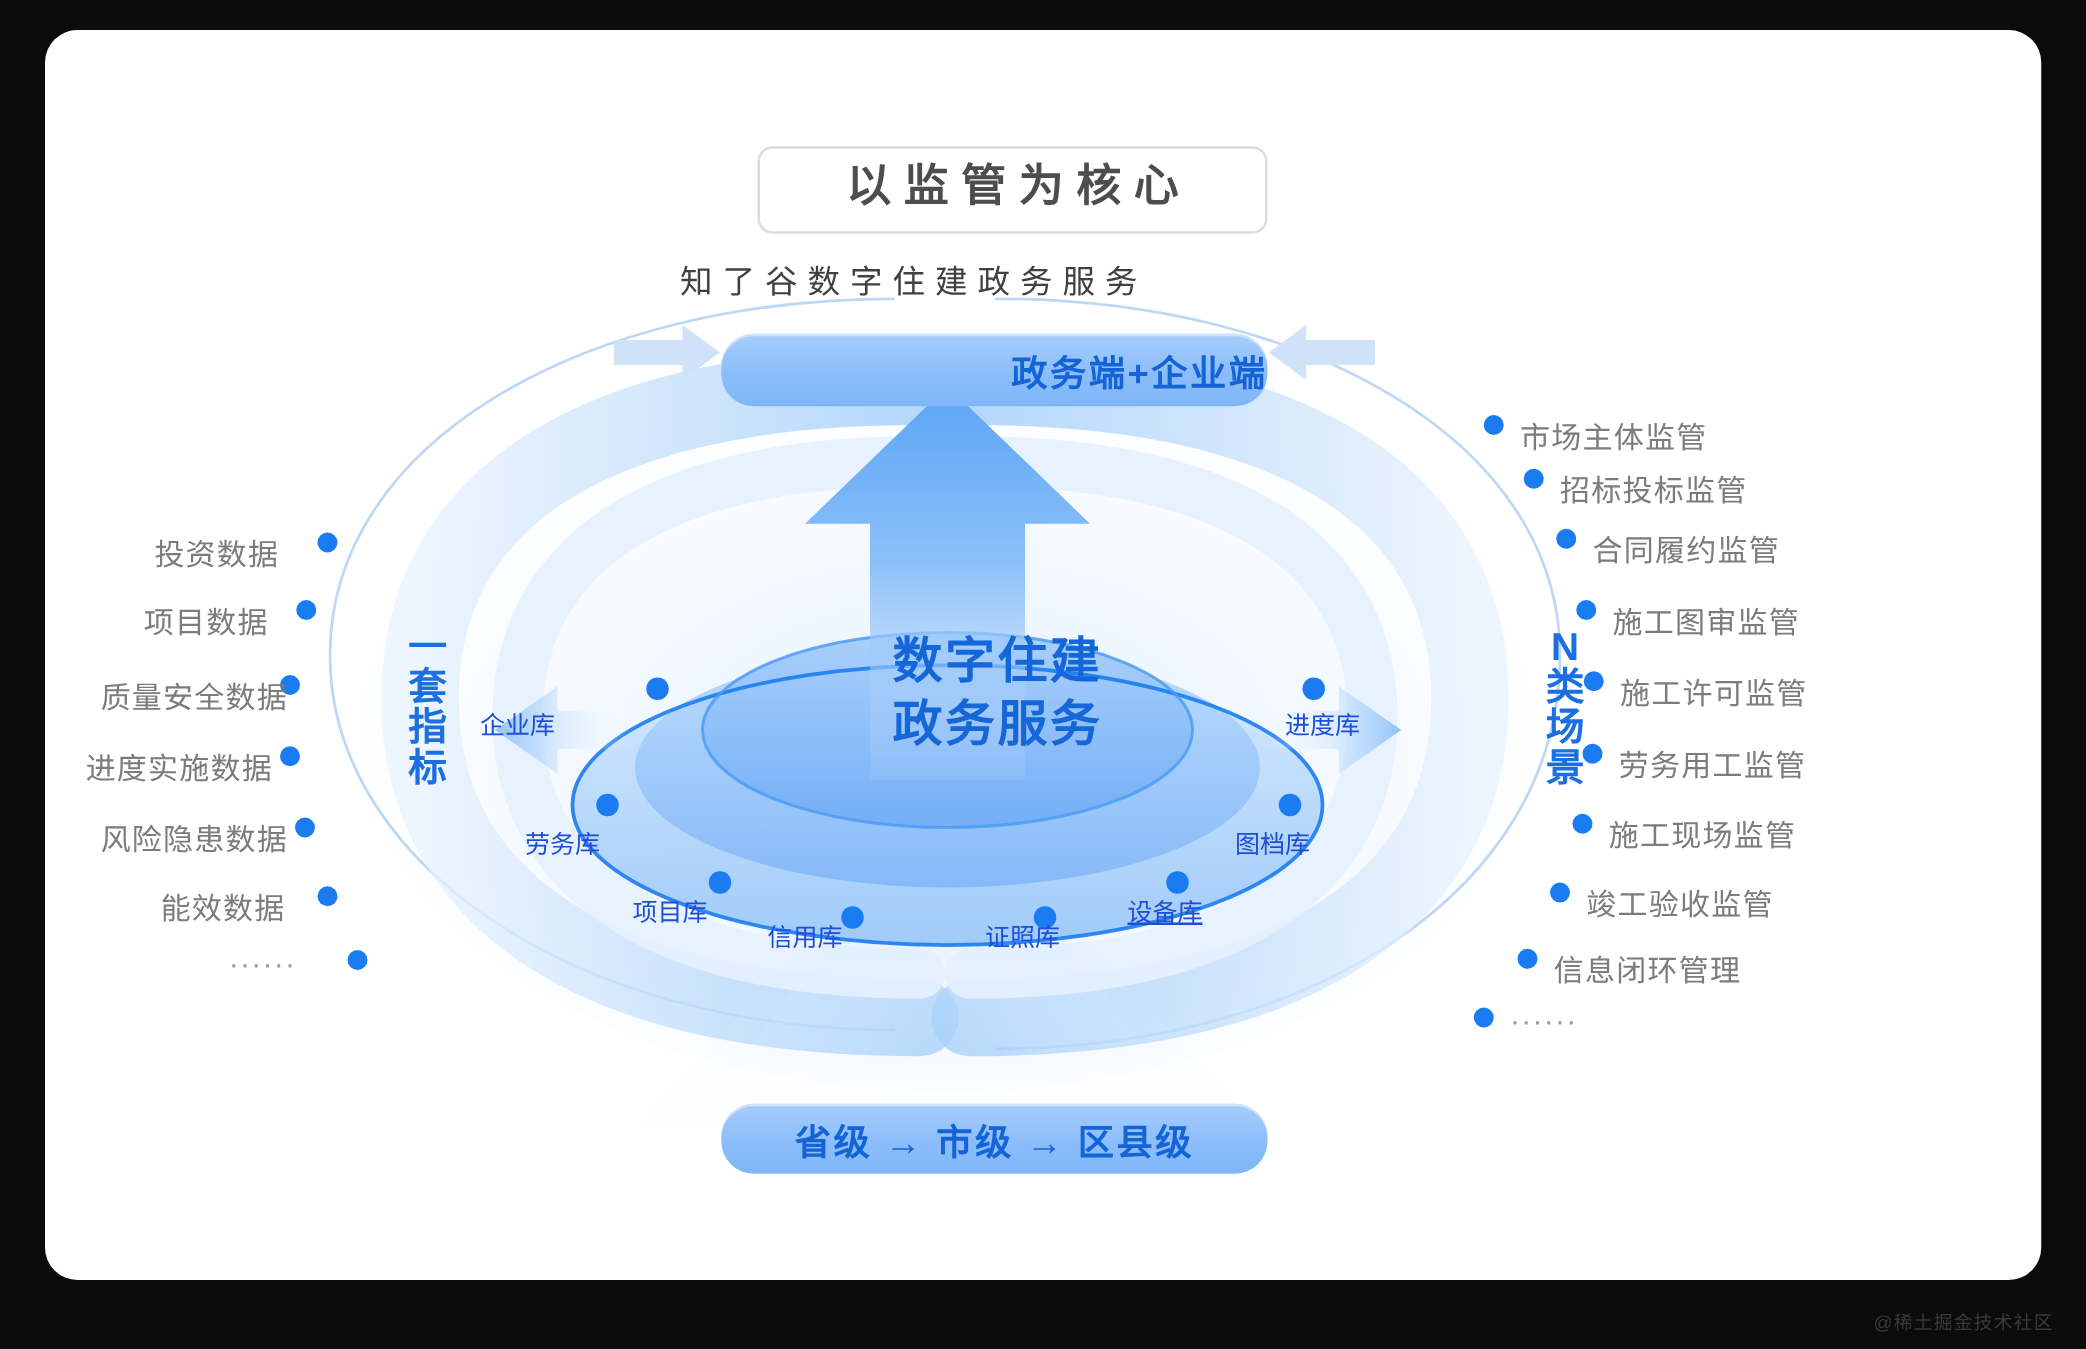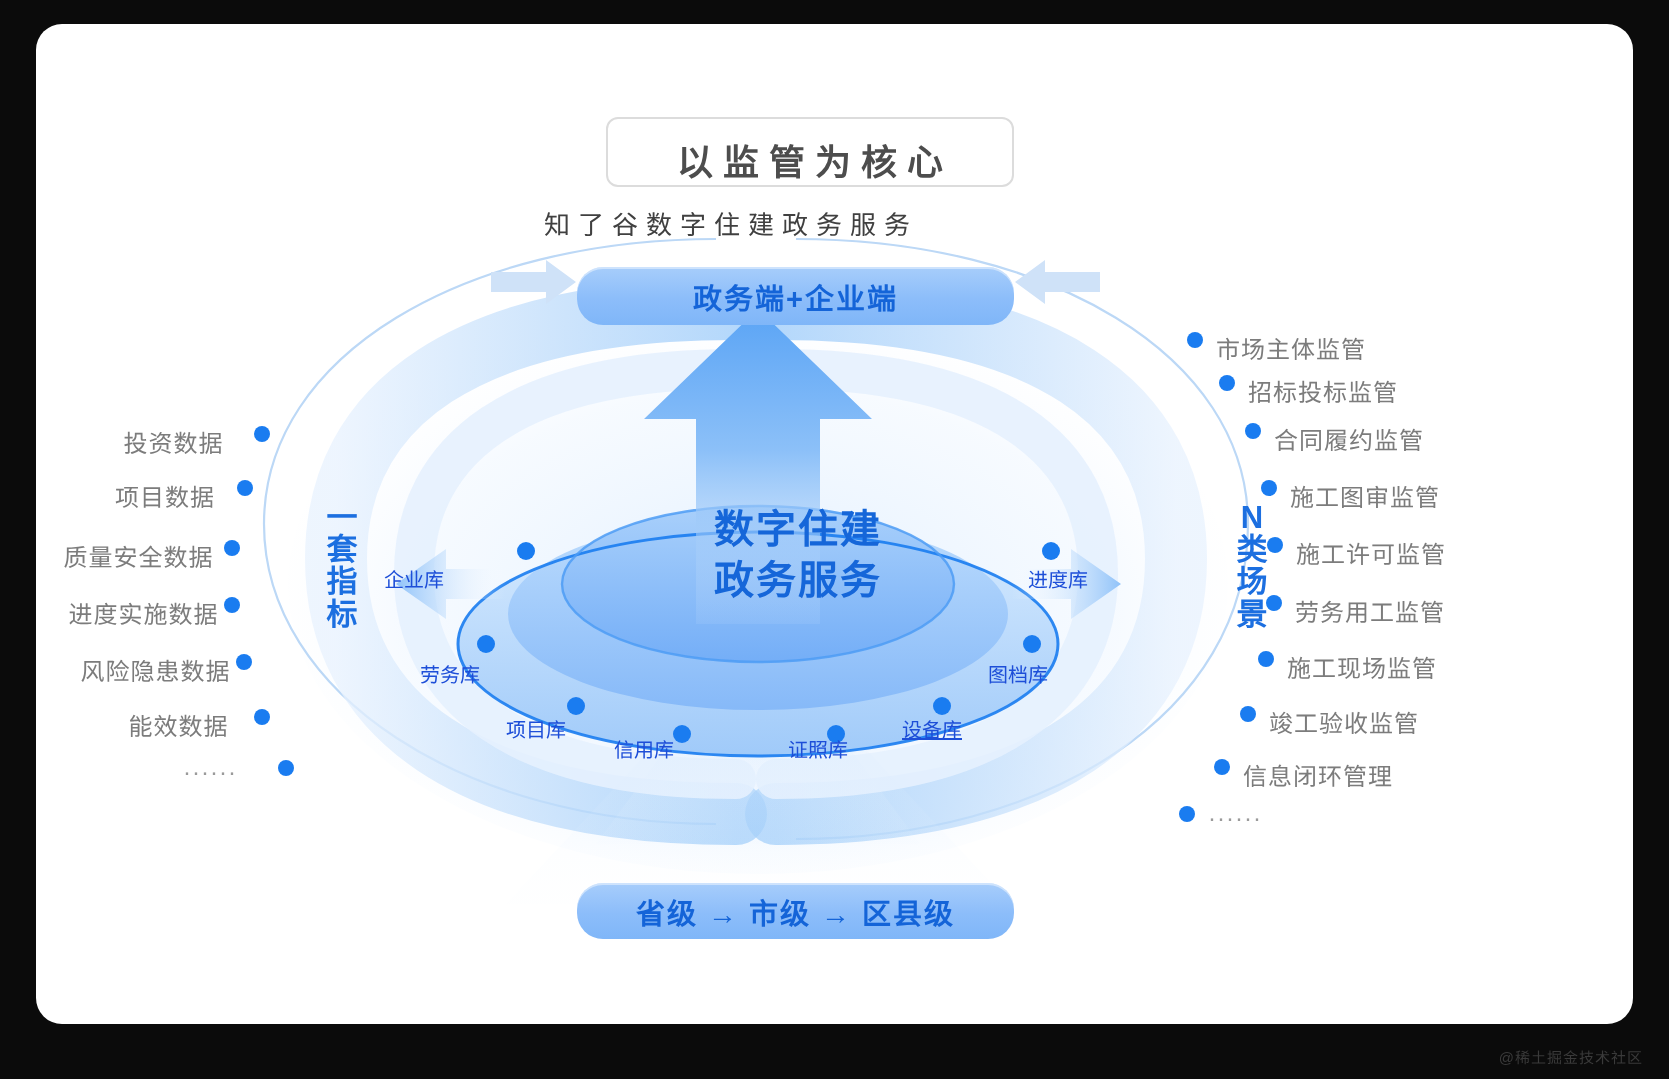--- a/index.html
+++ b/index.html
@@ -13,40 +13,40 @@
     background:#0b0b0b;
   }
   .card{
     position:absolute;left:36px;top:24px;width:1597px;height:1000px;
     background:#ffffff;border-radius:26px;overflow:hidden;
   }
   
   .title-box{
     position:absolute;left:570px;top:93px;width:408px;height:70px;
     border:2px solid #dcdcdc;border-radius:12px;
-    display:flex;align-items:flex-end;justify-content:center;
+    display:flex;align-items:flex-start;justify-content:center;
     box-sizing:border-box;
   }
   .title-box span{
     font-size:36px;font-weight:bold;color:#4d4d4d;letter-spacing:10px;
     text-indent:10px;
   }
   .subtitle{
     position:absolute;left:500px;top:180px;width:548px;text-align:left;
     font-size:26px;color:#404040;letter-spacing:8px;text-indent:8px;
   }
   
   .pill{
     position:absolute;display:flex;align-items:center;justify-content:center;
     border-radius:26px;
     background:linear-gradient(180deg,#a7cdfb 0%,#8cbdfa 55%,#7fb6f8 100%);
     box-shadow:inset 0 2px 0 rgba(255,255,255,.45);
     color:#1464d8;font-size:29px;font-weight:bold;letter-spacing:2px;
   }
-  .pill.top{left:541px;top:243px;width:437px;height:58px;}
+  .pill.top{left:541px;top:243px;width:437px;height:58px;justify-content:flex-end;}
   .pill.bottom{left:541px;top:859px;width:437px;height:56px;}
   
   svg.canvas{position:absolute;left:0;top:0;width:1597px;height:1000px;}
   
   .slabel{
     position:absolute;font-size:24px;color:#7c7c7c;white-space:nowrap;
     letter-spacing:1px;
   }
   .slabel.r{text-align:center;}
   
@@ -210,21 +210,21 @@
 套
 指
 标</div>
     <div class="bandword" style="left:1194px;top:478px;width:44px;">N
 类
 场
 景</div>
 
     <div class="slabel r" style="left:60px;top:400px;width:155px;">投资数据</div>
     <div class="slabel r" style="left:60px;top:454px;width:138px;">项目数据</div>
-    <div class="slabel r" style="left:25px;top:514px;width:155px;">质量安全数据</div>
+    <div class="slabel r" style="left:42px;top:514px;width:155px;">质量安全数据</div>
     <div class="slabel r" style="left:30px;top:571px;width:155px;">进度实施数据</div>
     <div class="slabel r" style="left:42px;top:628px;width:155px;">风险隐患数据</div>
     <div class="slabel r" style="left:70px;top:683px;width:145px;">能效数据</div>
     <div class="slabel r" style="left:110px;top:734px;width:128px;color:#9a9a9a;">······</div>
 
     <div class="slabel" style="left:1180px;top:306px;">市场主体监管</div>
     <div class="slabel" style="left:1212px;top:349px;">招标投标监管</div>
     <div class="slabel" style="left:1238px;top:397px;">合同履约监管</div>
     <div class="slabel" style="left:1254px;top:454px;">施工图审监管</div>
     <div class="slabel" style="left:1260px;top:511px;">施工许可监管</div>

